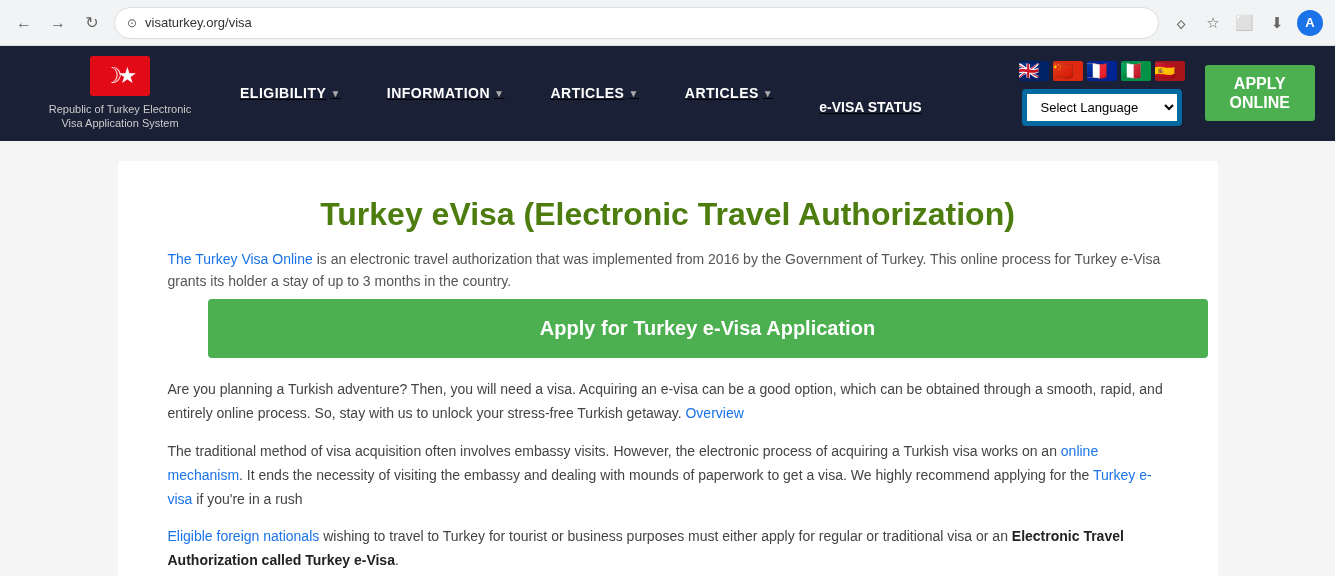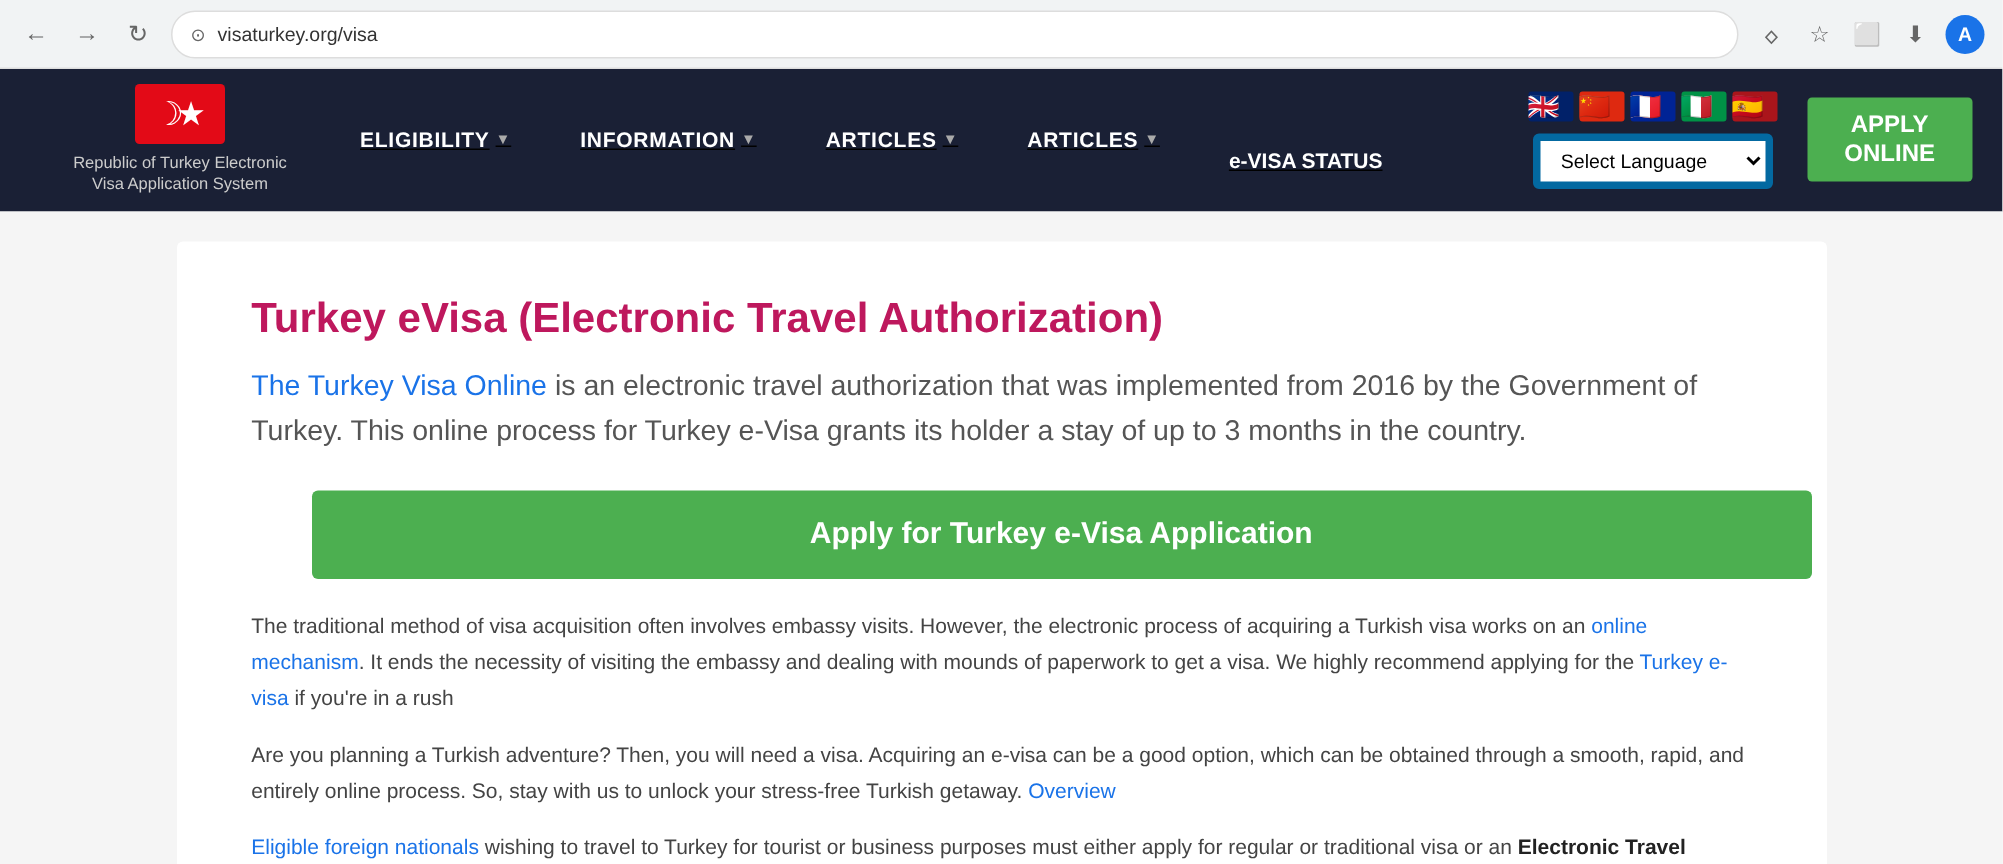--- a/index.html
+++ b/index.html
@@ -181,30 +181,31 @@
       padding: 20px 0;
     }
     .content-card {
       background: white;
       max-width: 1100px;
       margin: 0 auto;
       padding: 35px 50px;
       border-radius: 4px;
     }
     .page-title {
-      font-size: 28px;
-      font-weight: bold;
-      color: #be185d;
+      font-size: 32px;
+      font-weight: bold;
+      color: #4d7c0f;
       margin-bottom: 15px;
+      text-align: center;
     }
     .intro-text {
       color: #555;
       line-height: 1.6;
-      margin-bottom: 24px;
-      font-size: 19px;
+      margin-bottom: 7px;
+      font-size: 14px;
     }
     .intro-text a { color: #1a73e8; text-decoration: none; }
     .apply-btn {
       display: block;
       background: #4caf50;
       color: white;
       text-align: center;
       font-size: 20px;
       font-weight: bold;
       padding: 18px;
@@ -298,23 +299,23 @@
 
 <div class="main-content">
   <div class="content-card">
     <h1 class="page-title">Turkey eVisa (Electronic Travel Authorization)</h1>
     <p class="intro-text">
       <a>The Turkey Visa Online</a>
       <span> is an electronic travel authorization that was implemented from 2016 by the Government of Turkey. This online process for Turkey e-Visa grants its holder a stay of up to 3 months in the country.</span>
     </p>
     <button class="apply-btn">Apply for Turkey e-Visa Application</button>
     <p class="body-text">
-      The traditional method of visa acquisition often involves embassy visits. However, the electronic process of acquiring a Turkish visa works on an <a>online mechanism</a>. It ends the necessity of visiting the embassy and dealing with mounds of paperwork to get a visa. We highly recommend applying for the <a>Turkey e-visa</a> if you're in a rush
+      <span>Are you planning a Turkish adventure? Then, you will need a visa. Acquiring an e-visa can be a good option, which can be obtained through a smooth, rapid, and entirely online process. So, stay with us to unlock your stress-free Turkish getaway. </span><a>Overview</a>
     </p>
     <p class="body-text">
-      <span>Are you planning a Turkish adventure? Then, you will need a visa. Acquiring an e-visa can be a good option, which can be obtained through a smooth, rapid, and entirely online process. So, stay with us to unlock your stress-free Turkish getaway. </span><a>Overview</a>
+      The traditional method of visa acquisition often involves embassy visits. However, the electronic process of acquiring a Turkish visa works on an <a>online mechanism</a>. It ends the necessity of visiting the embassy and dealing with mounds of paperwork to get a visa. We highly recommend applying for the <a>Turkey e-visa</a> if you're in a rush
     </p>
     <p class="body-text">
       <a>Eligible foreign nationals</a> wishing to travel to Turkey for tourist or business purposes must either apply for regular or traditional visa or an <strong>Electronic Travel Authorization called Turkey e-Visa</strong>.
     </p>
 
   </div>
 </div>
 
 </body></html>

